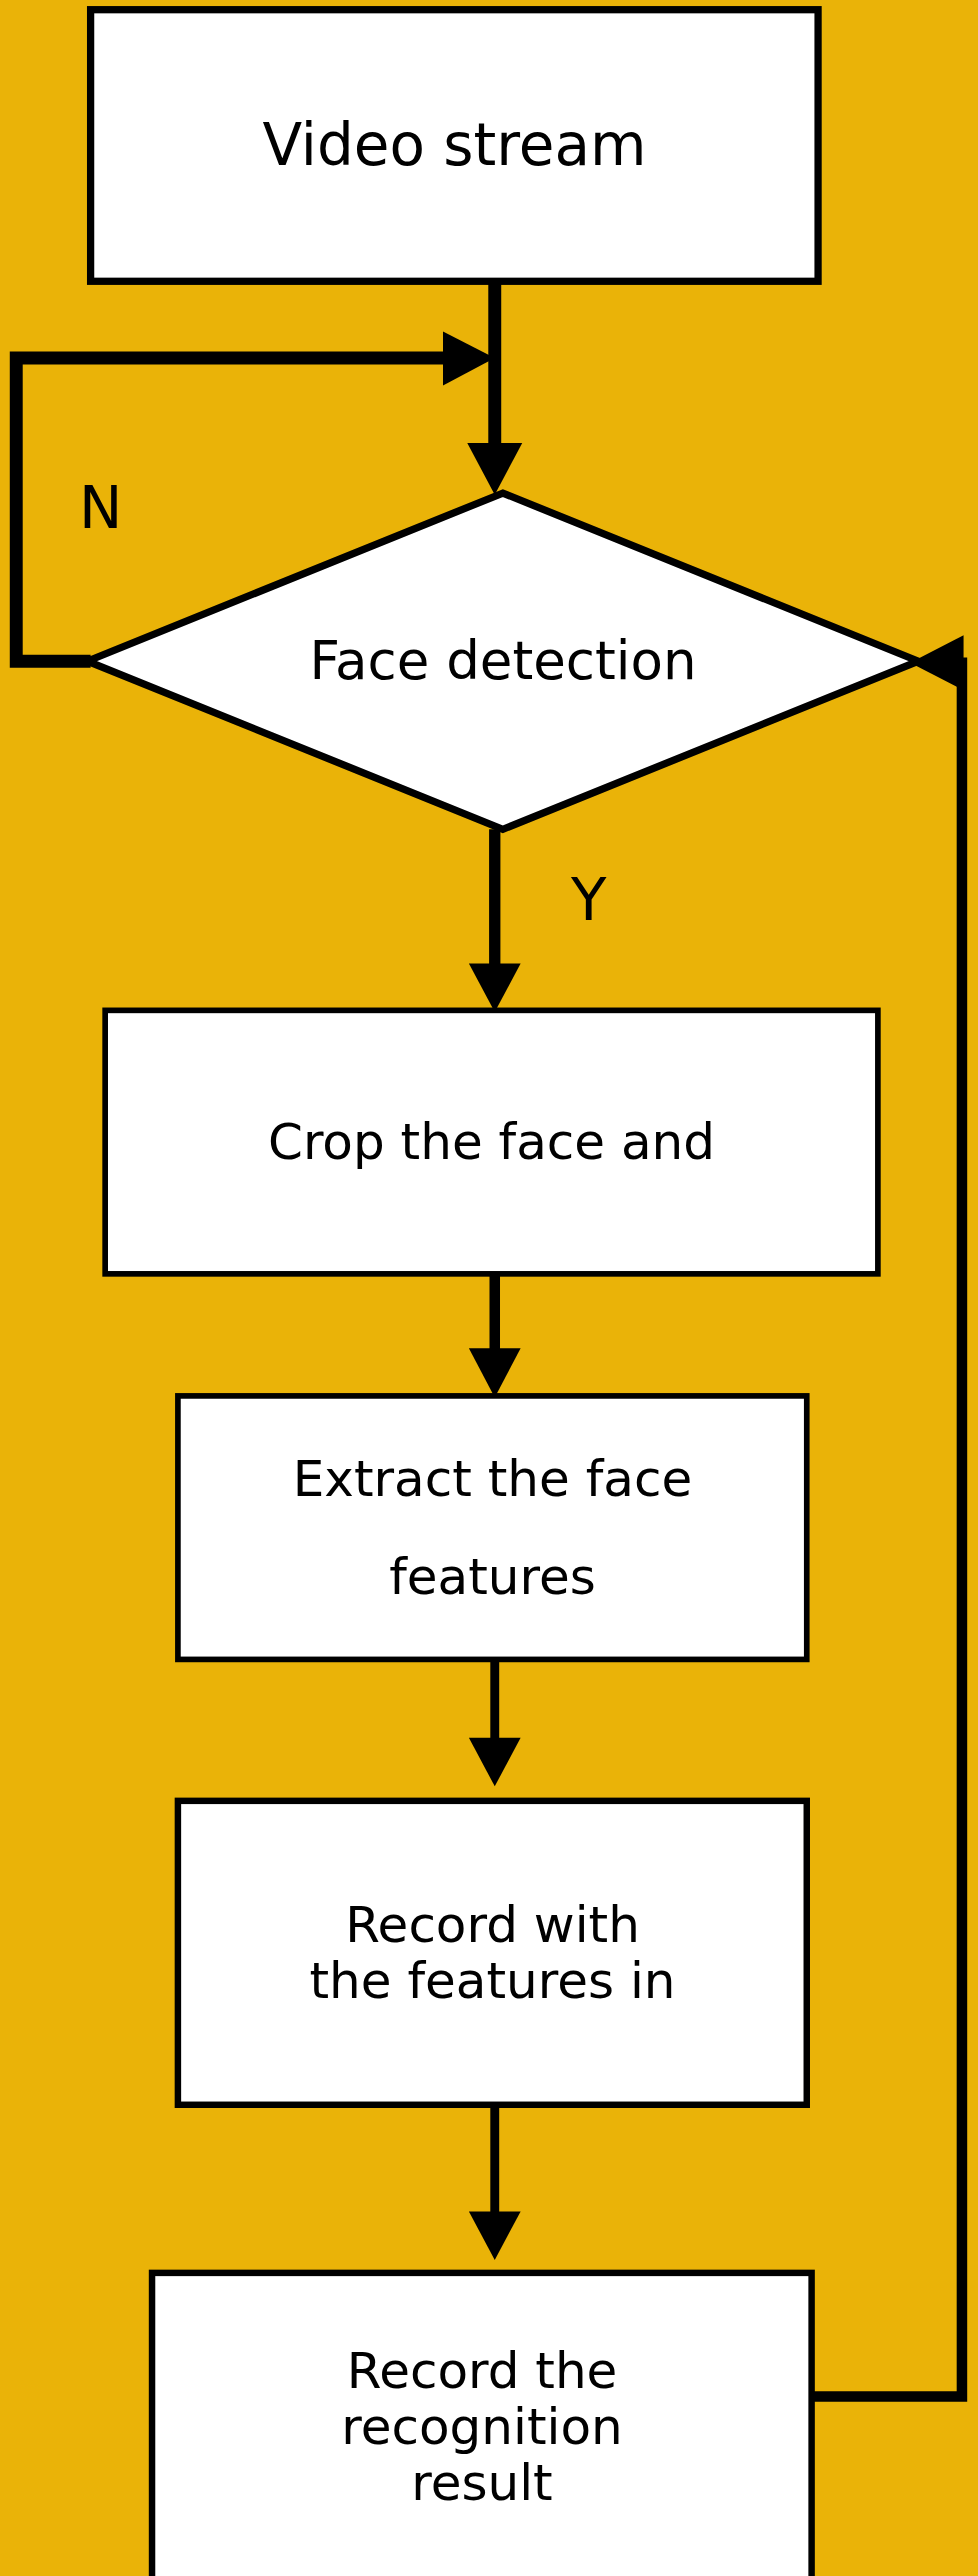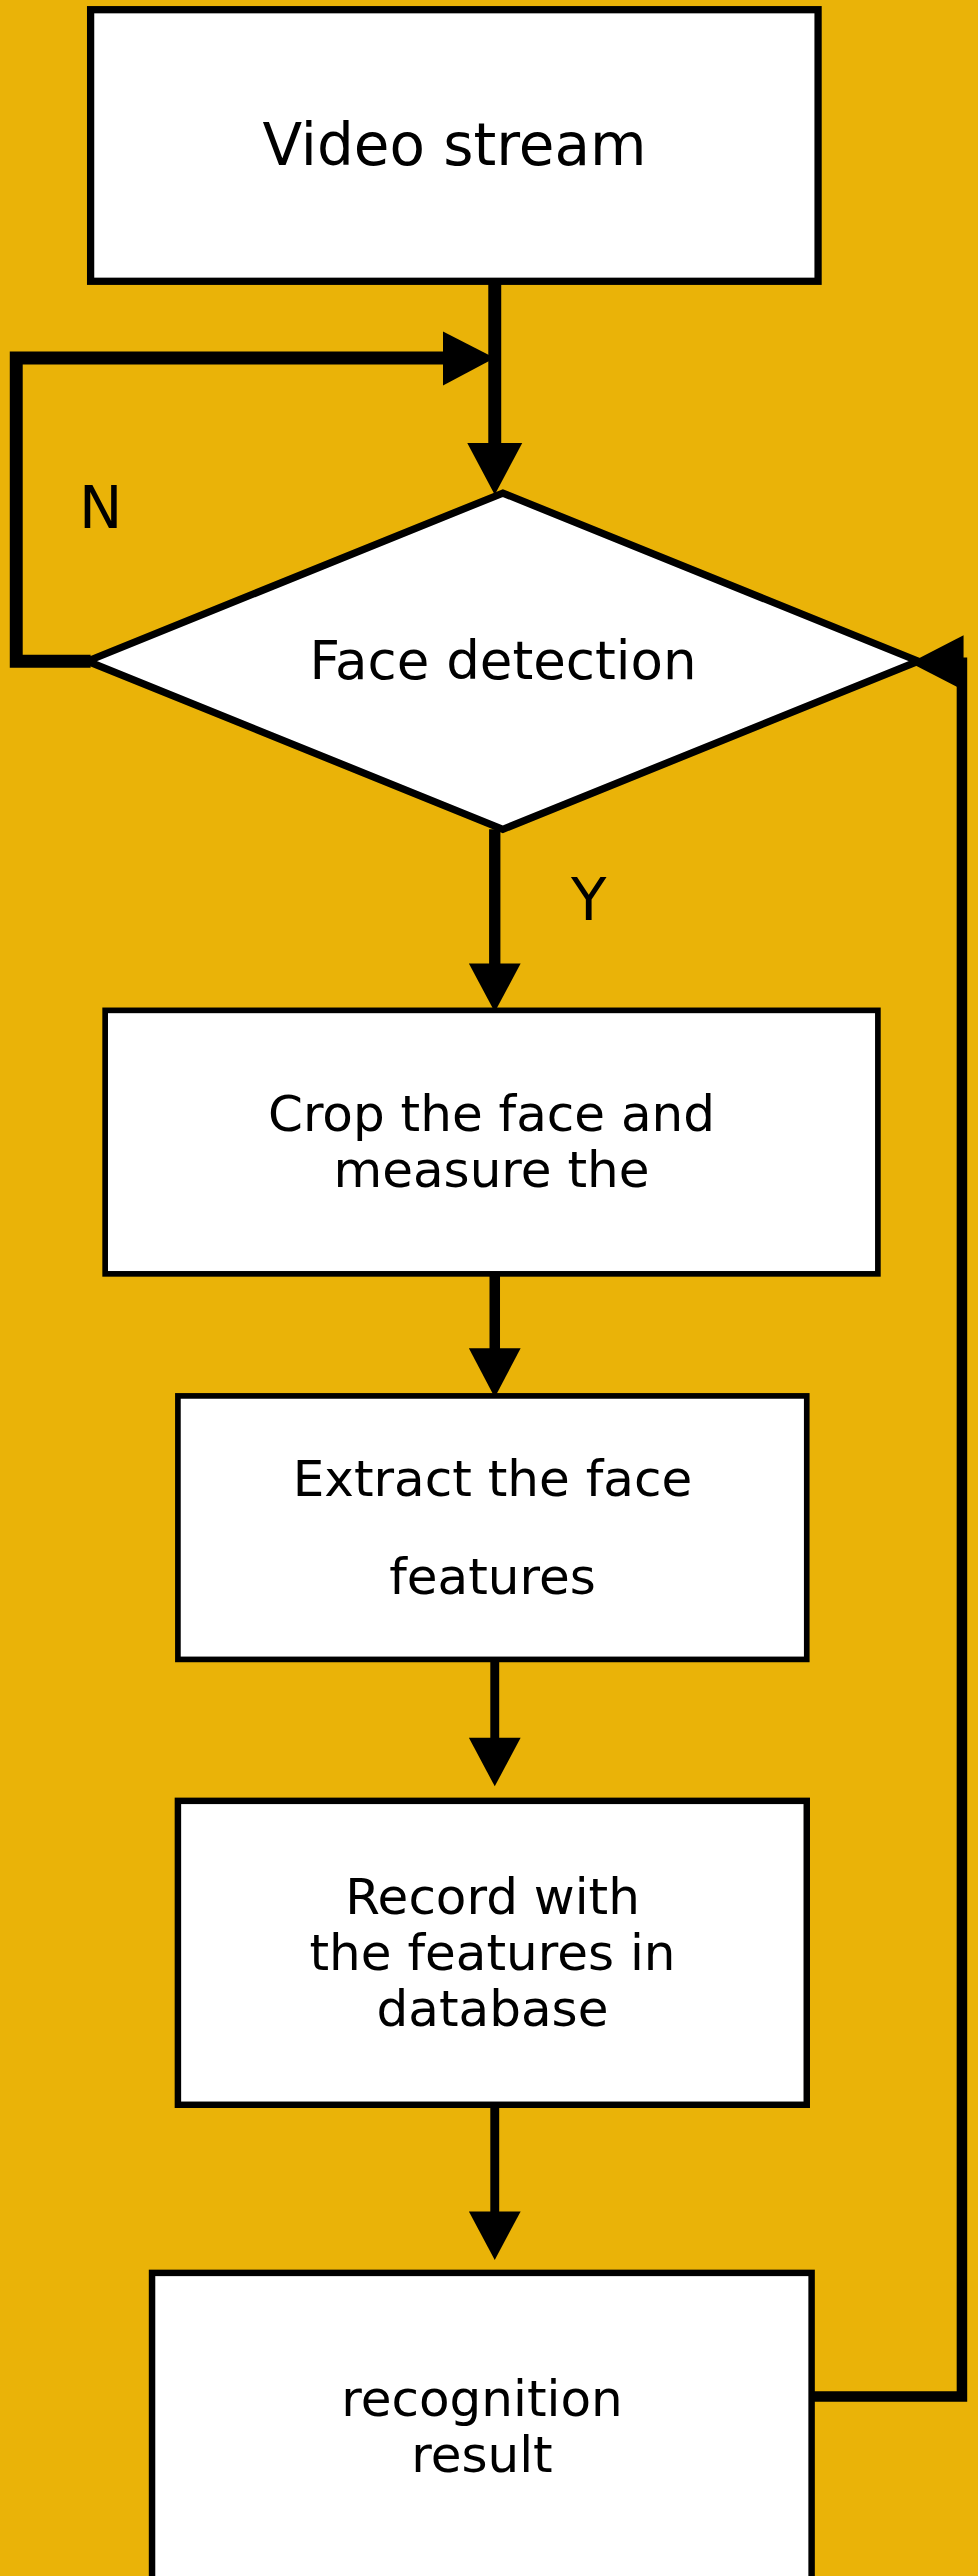--- a/index.html
+++ b/index.html
@@ -104,35 +104,34 @@
   <div class="node-text" style="left:91px; top:9.7px; width:727px; height:272px; font-size:58px;">
     <span>Video stream</span>
   </div>
 
   <div class="node-text" style="left:188px; top:622px; width:630px; height:78px; font-size:53px;text-align:center;">
     <span>Face detection</span>
   </div>
 
   <div class="node-text" style="left:105px; top:1010px; width:773px; height:264px; font-size:50px;">
     <span>Crop the face and</span>
-    <span>measure the</span>
   </div>
 
   <div class="node-text" style="left:178px; top:1396px; width:629px; height:264px; font-size:50px;gap:42px;">
     <span>Extract the face</span>
     <span>features</span>
   </div>
 
   <div class="node-text" style="left:178px; top:1801px; width:629px; height:304px; font-size:50px;">
     <span>Record with</span>
     <span>the features in</span>
-    <span>database</span>
   </div>
 
   <div class="node-text" style="left:152px; top:2273px; width:660px; height:307px; font-size:50px;">
+    <span>Record the</span>
     <span>recognition</span>
     <span>result</span>
   </div>
 
   <div class="edge-label" style="left:79px; top:479px; font-size:58px;">N</div>
 
   <div class="edge-label" style="left:571px; top:871px; font-size:58px;">Y</div>
 
 </div>
 

